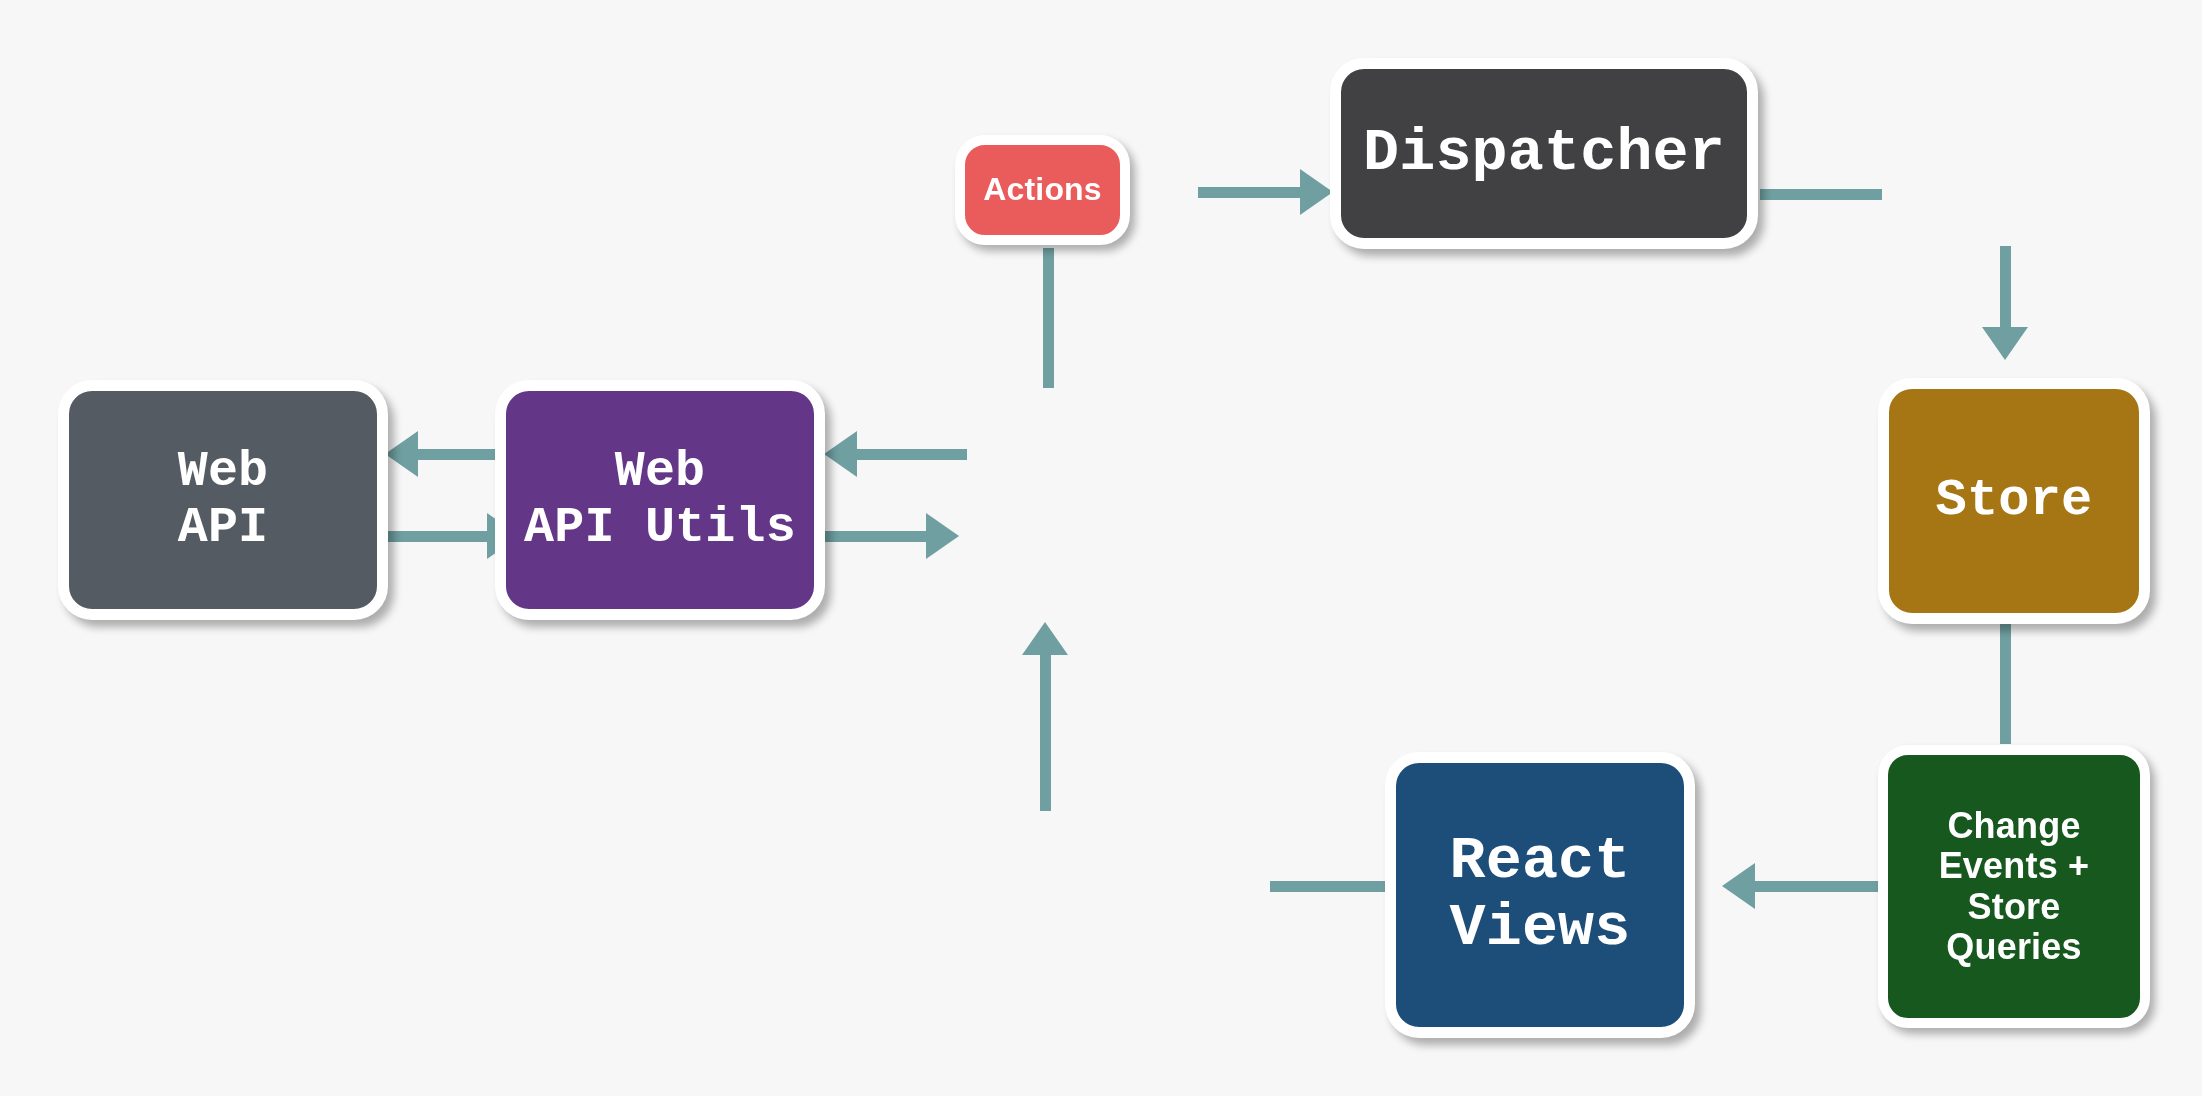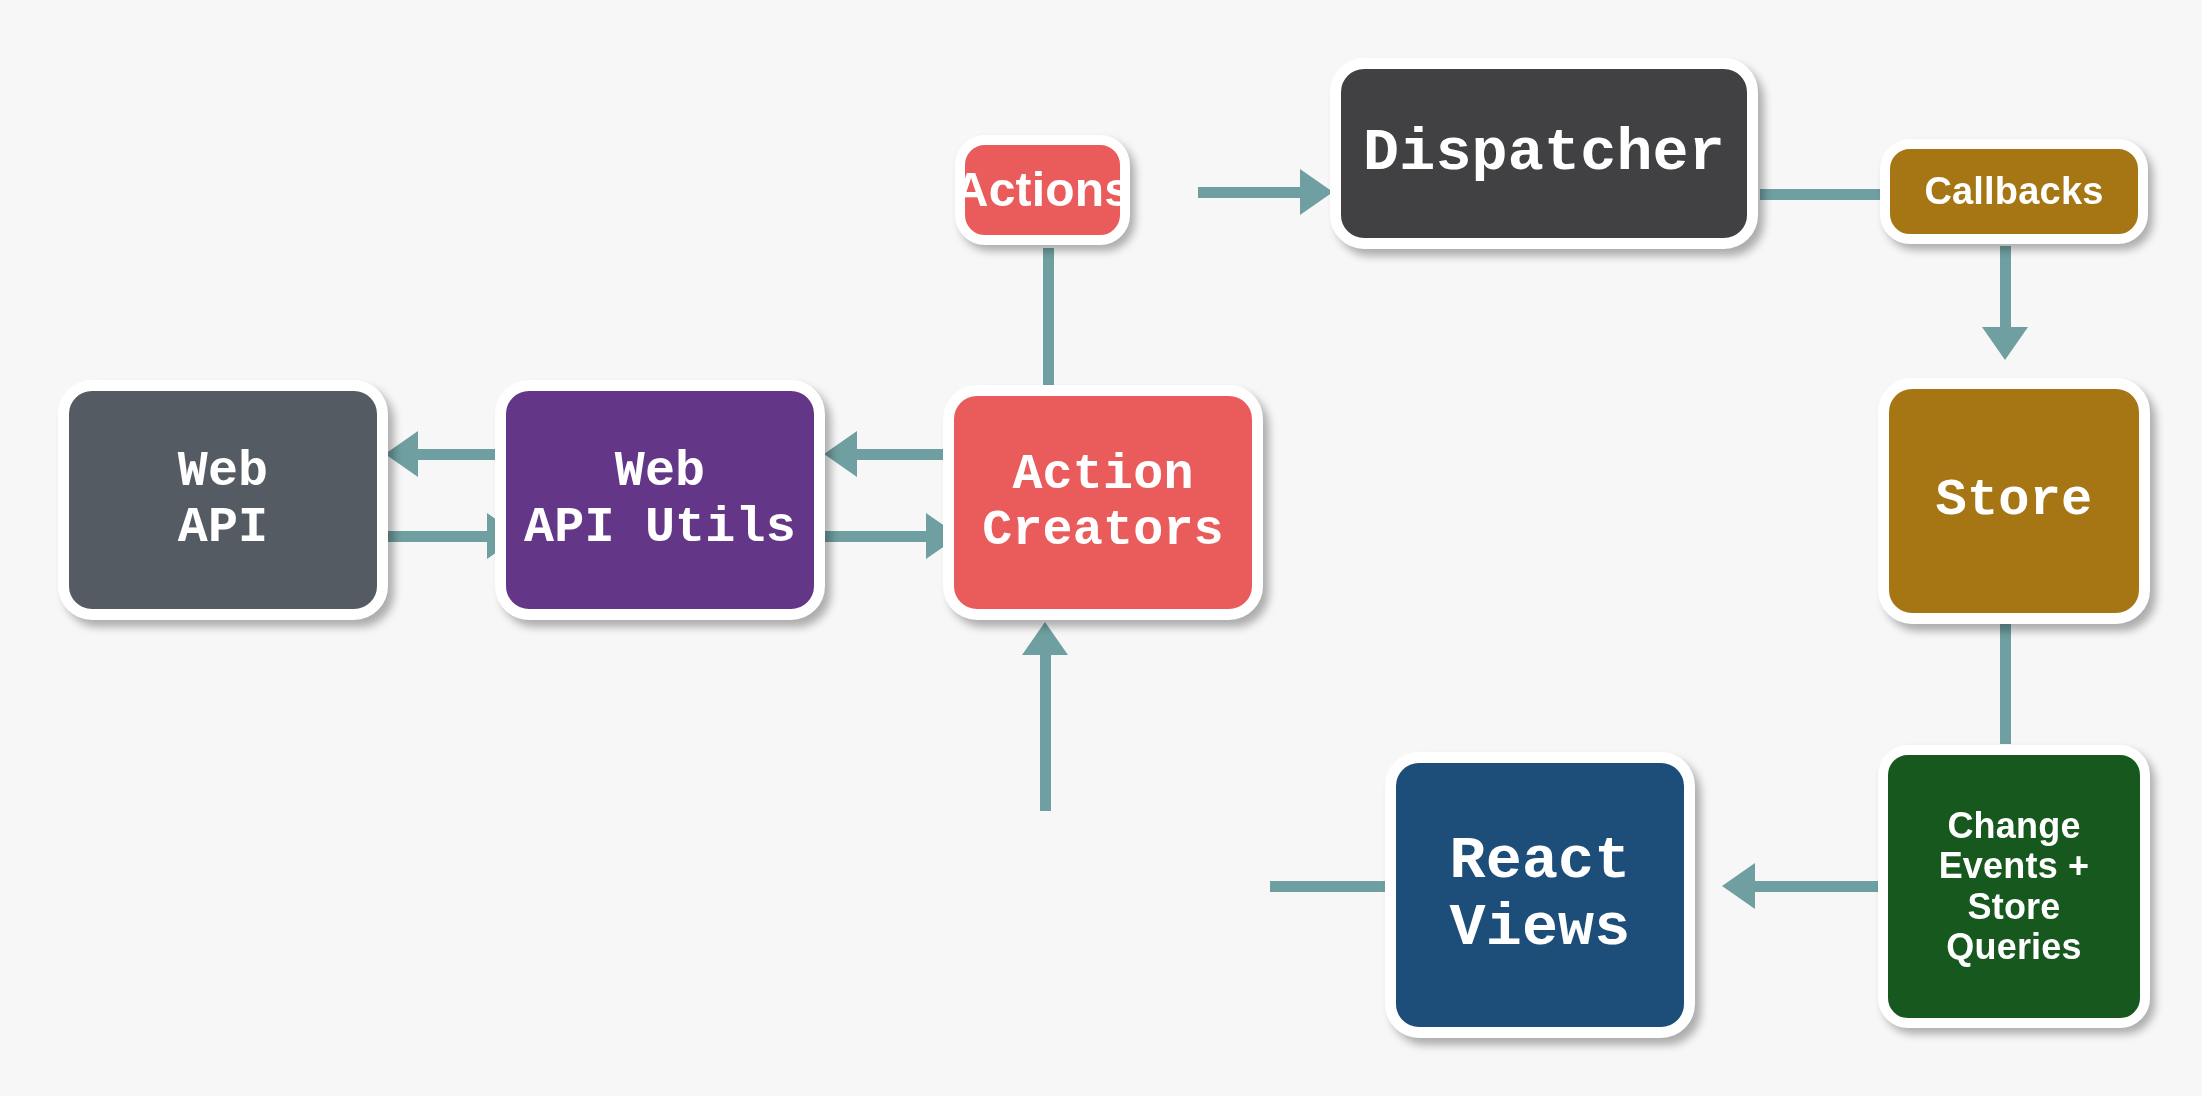--- a/index.html
+++ b/index.html
@@ -112,39 +112,36 @@
 
   <div class="conn h" style="left:824px; top:531px; width:110px;"></div>
   <div class="arrowhead right" style="left:926px; top:513px;"></div>
 
   <div class="conn h" style="left:418px; top:449px; width:110px;"></div>
   <div class="arrowhead left" style="left:385px; top:431px;"></div>
 
   <div class="conn h" style="left:385px; top:531px; width:110px;"></div>
   <div class="arrowhead right" style="left:487px; top:513px;"></div>
 
-  <div class="node small" style="left:955px; top:135px; width:175px; height:110px; background:#ea5b5b; font-size:48px;">Actions</div>
+  <div class="node small" style="left:955px; top:135px; width:175px; height:110px; background:#ea5b5b; font-size:32px;">Actions</div>
 
   <div class="node big" style="left:1330px; top:58px; width:428px; height:191px; background:#414042; font-size:60px;">Dispatcher</div>
 
-  <div class="node small" style="left:1880px; top:139px; width:268px; height:105px; background:#a67615; font-size:38px;">Callbacks</div>
 
   <div class="node big" style="left:1878px; top:378px; width:272px; height:246px; background:#a67615; font-size:52px;">Store</div>
 
   <div class="node small" style="left:1878px; top:745px; width:272px; height:283px; background:#17581f; font-size:36px;">Change
 Events +
 Store
 Queries</div>
 
   <div class="node big" style="left:1385px; top:752px; width:310px; height:286px; background:#1d4e79; font-size:60px;">React
 Views</div>
 
 
-  <div class="node big" style="left:943px; top:385px; width:320px; height:235px; background:#ea5b5b; font-size:50px;">Action
-Creators</div>
 
   <div class="node big" style="left:495px; top:380px; width:330px; height:240px; background:#633687; font-size:50px;">Web
 API Utils</div>
 
   <div class="node big" style="left:58px; top:380px; width:330px; height:240px; background:#555b63; font-size:50px;">Web
 API</div>
 
 </div>
 
 </body></html>

